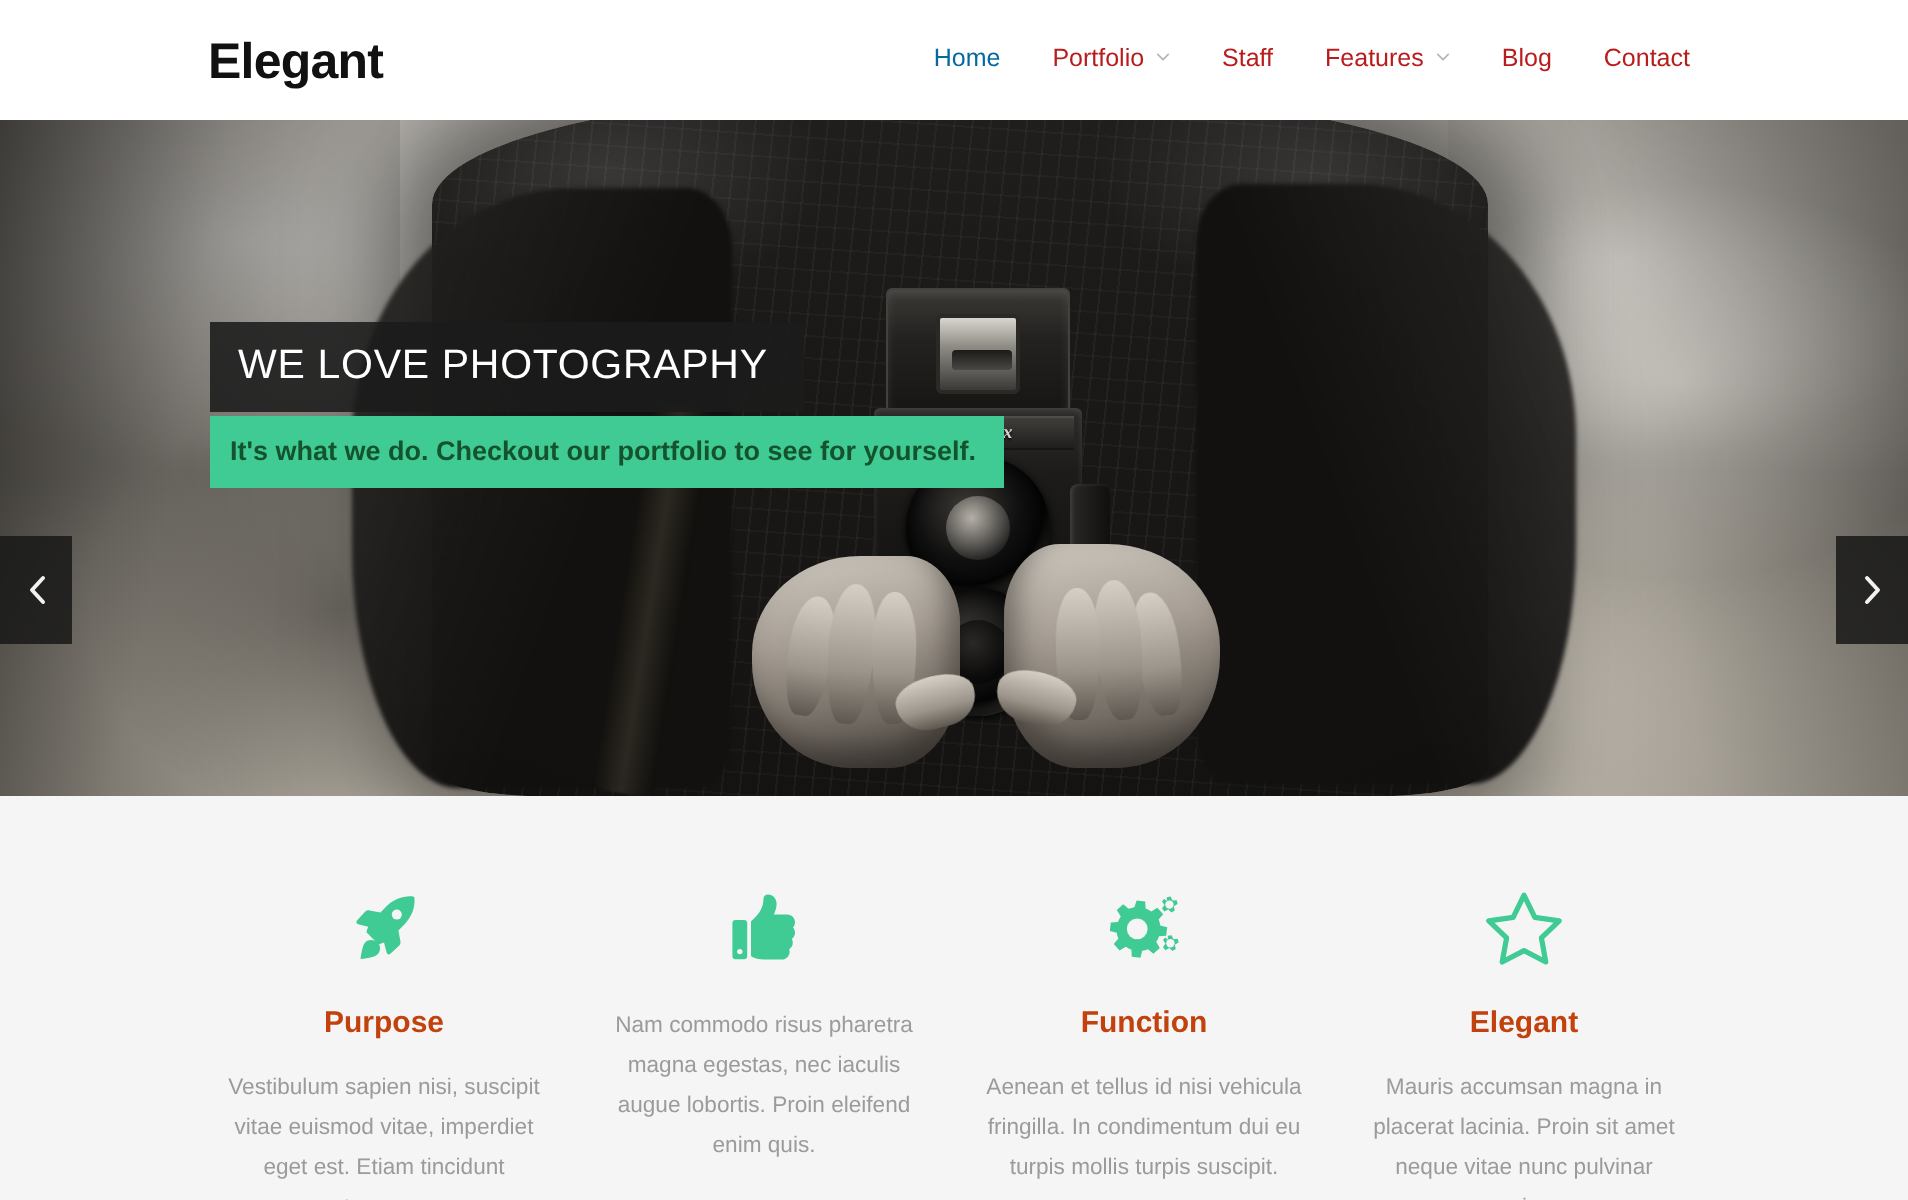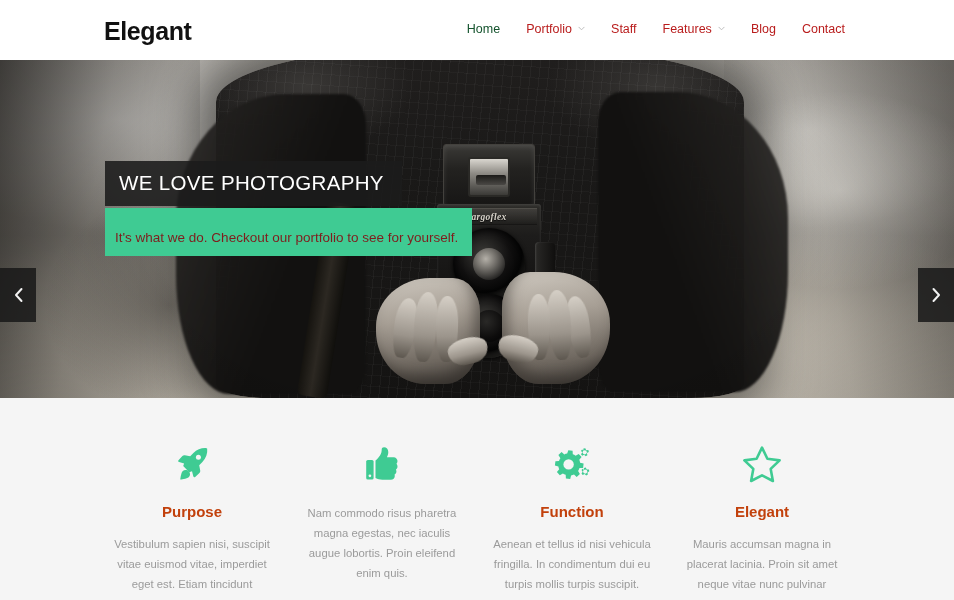--- a/index.html
+++ b/index.html
@@ -55,21 +55,21 @@
   .nav-item {
     display: flex;
     align-items: center;
     font-size: 12.5px;
     color: #b91c1c;
     padding: 0 13px;
     line-height: 16px;
     white-space: nowrap;
     cursor: pointer;
   }
-  .nav-item.active { color: #14532d; }
+  .nav-item.active { color: #0369a1; }
 
   .nav-caret {
     display: inline-block;
     margin-left: 6px;
     width: 7px;
     height: 7px;
     position: relative;
     top: -1px;
   }
   .nav-caret svg { display: block; }
@@ -315,24 +315,24 @@
     padding: 10px 18px 11px 14px;
     line-height: 24px;
     white-space: nowrap;
     z-index: 8;
   }
   .hero-caption-sub {
     position: absolute;
     left: 105px;
     top: 148px;
     background: #3fcb93;
-    color: #7f1d1d;
+    color: #14532d;
     font-size: 13.5px;
-    font-weight: normal;
-    padding: 21px 14px 9px 10px;
+    font-weight: bold;
+    padding: 9px 14px 9px 10px;
     line-height: 18px;
     white-space: nowrap;
     z-index: 8;
   }
 
   
   .slider-arrow {
     position: absolute;
     top: 208px;
     width: 36px;

